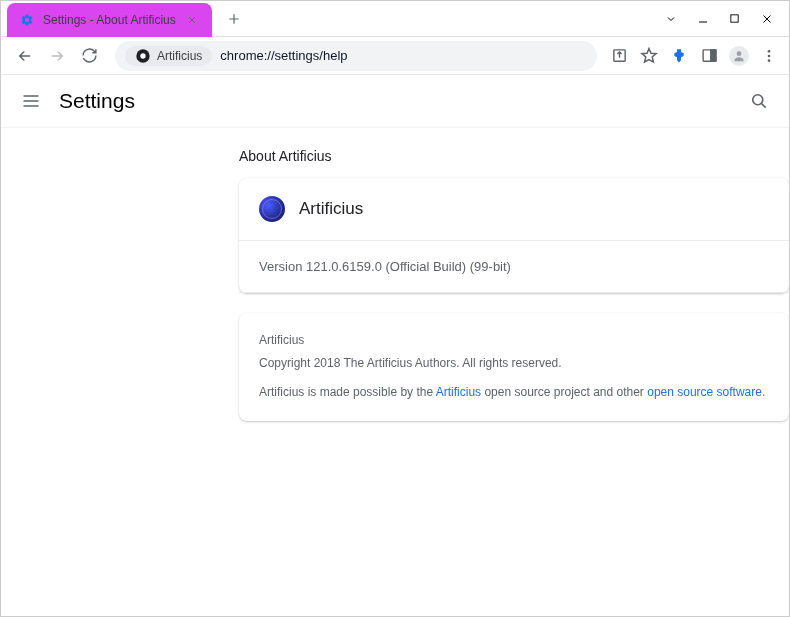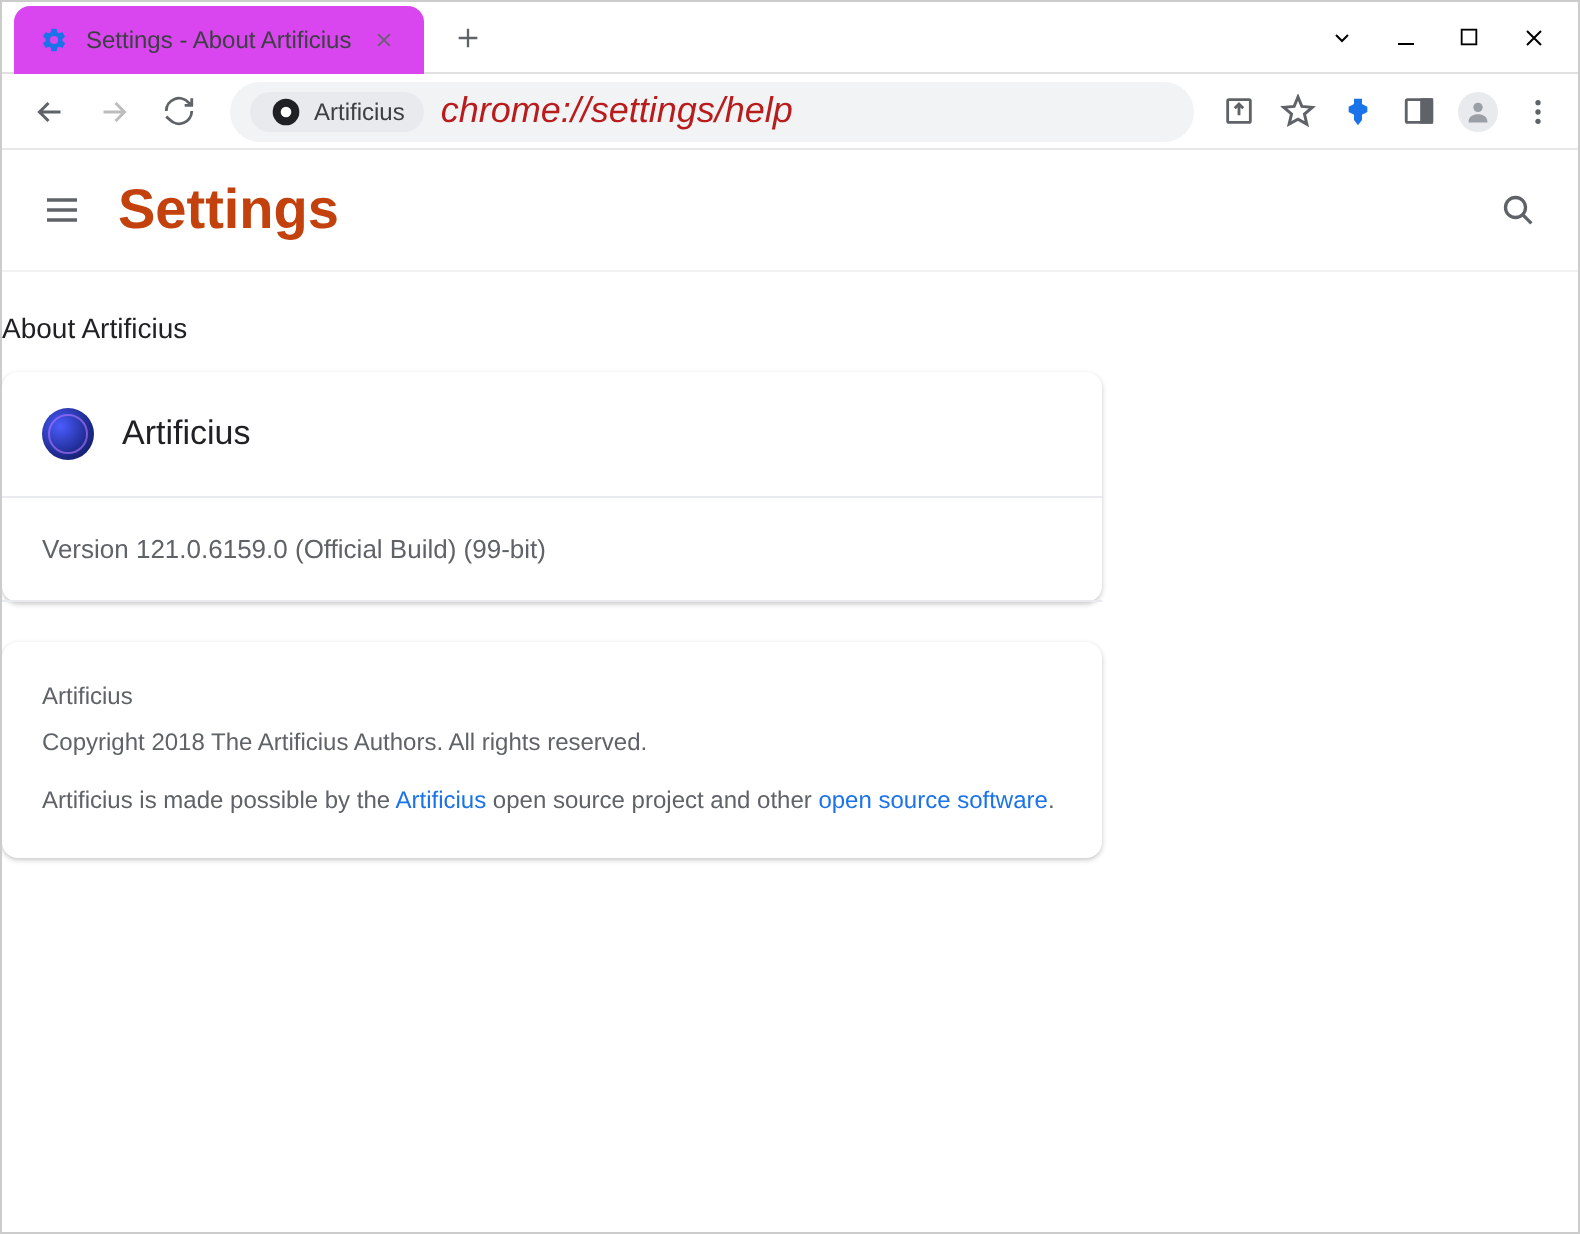--- a/index.html
+++ b/index.html
@@ -129,23 +129,22 @@
       border-radius: 12px;
       padding: 2px 10px;
       font-size: 12px;
       color: #3c4043;
     }
     .site-badge-icon {
       width: 16px;
       height: 16px;
     }
     .url-text {
-      font-size: 18px;
-      color: #b91c1c;
-      font-style: italic;
+      font-size: 13px;
+      color: #0f172a;
     }
     .toolbar-actions {
       display: flex;
       gap: 10px;
       align-items: center;
     }
     .toolbar-icon {
       width: 20px;
       height: 20px;
       display: flex;
@@ -165,34 +164,35 @@
       align-items: center;
       padding: 14px 20px;
       gap: 18px;
       border-bottom: 1px solid rgba(0,0,0,0.05);
     }
     .menu-icon {
       cursor: pointer;
       color: #5f6368;
     }
     .settings-title {
-      font-size: 28px;
-      font-weight: 700;
-      color: #c2410c;
+      font-size: 21px;
+      font-weight: 400;
+      color: #000000;
       flex: 1;
     }
     .search-settings-icon {
       color: #5f6368;
       cursor: pointer;
     }
     .page-content {
       padding: 20px 0;
       display: flex;
       flex-direction: column;
-      align-items: flex-start;
+      align-items: flex-end;
+      margin-left: 12px;
     }
     .section-title {
       width: 550px;
       font-size: 14px;
       font-weight: 500;
       color: #202124;
       margin-bottom: 14px;
     }
     .card {
       width: 550px;

